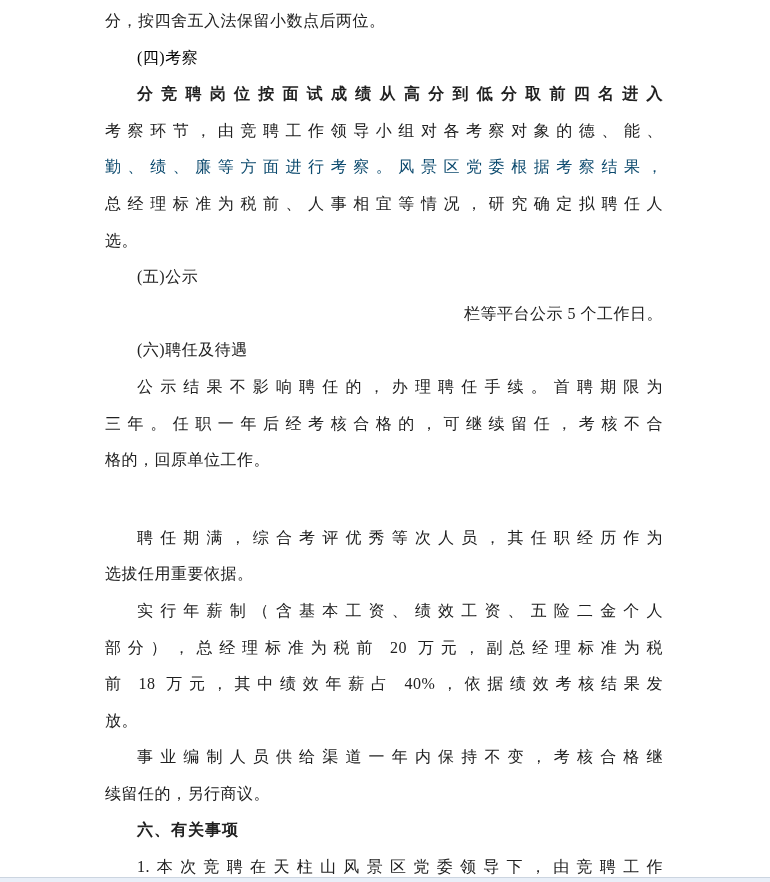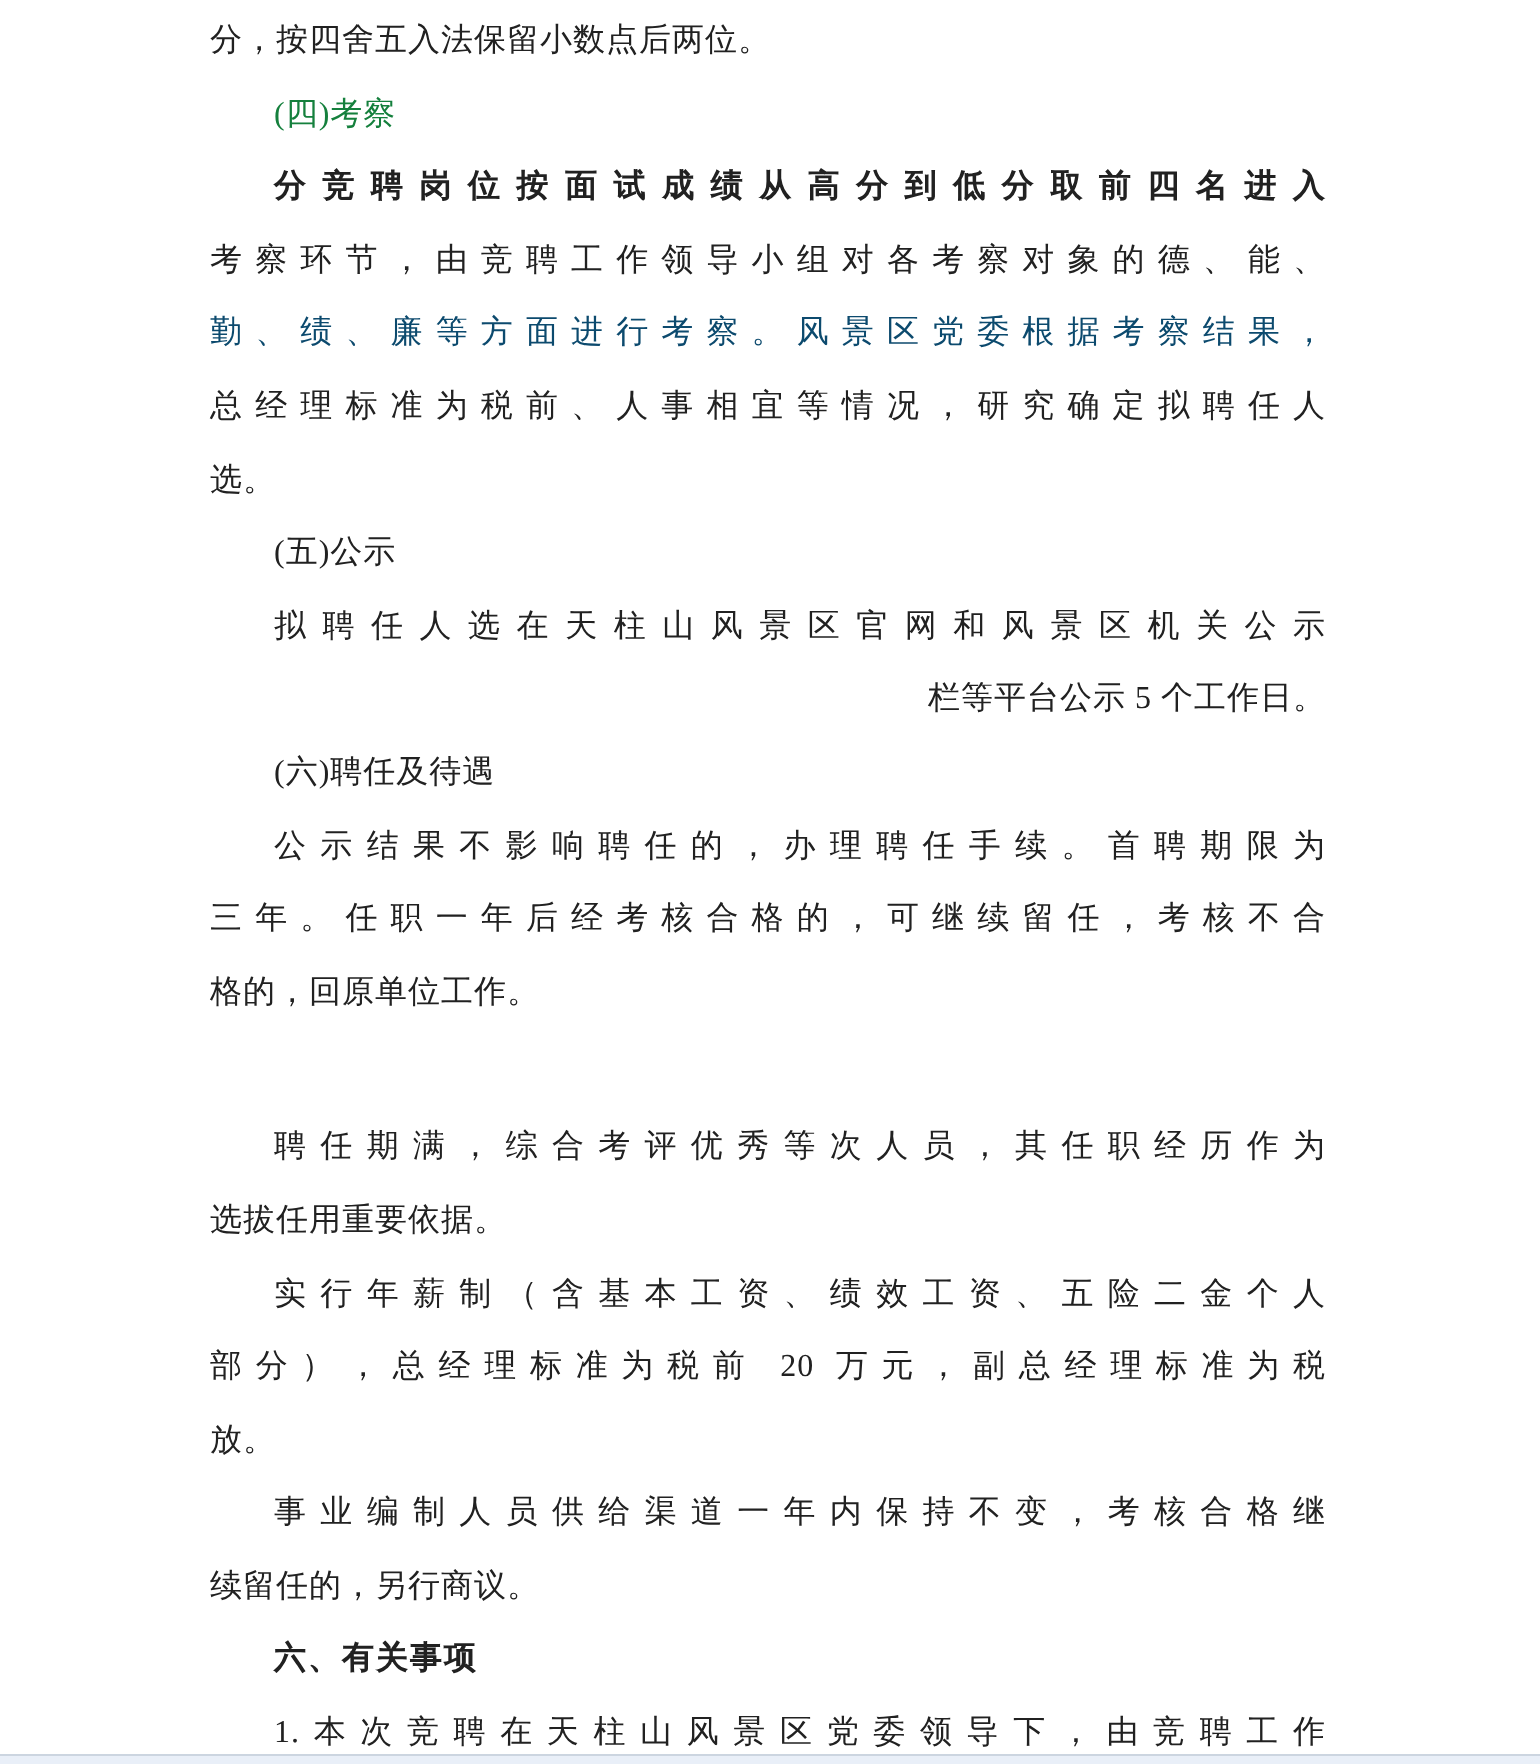--- a/index.html
+++ b/index.html
@@ -55,37 +55,37 @@
     border-top: 1px solid #ccd5e0;
     box-sizing: border-box;
   }
 </style>
 </head>
 <body>
 
 <div class="page" style="background: rgb(255, 255, 255);">
   <div class="doc-body">
       <div class="line" style="color: rgb(33, 33, 33);">分，按四舍五入法保留小数点后两位。</div>
-      <div class="line indent" style="color: #15803d;">(四)考察</div>
+      <div class="line indent" style="color: #000000;">(四)考察</div>
       <div class="line indent fill" style="color: rgb(33, 33, 33); font-weight: bold;">分竞聘岗位按面试成绩从高分到低分取前四名进入</div>
       <div class="line fill" style="color: rgb(33, 33, 33);">考察环节，由竞聘工作领导小组对各考察对象的德、能、</div>
       <div class="line fill" style="color: #0c4a6e;">勤、绩、廉等方面进行考察。风景区党委根据考察结果，</div>
       <div class="line fill" style="color: rgb(33, 33, 33);">总经理标准为税前、人事相宜等情况，研究确定拟聘任人</div>
       <div class="line" style="color: rgb(33, 33, 33);">选。</div>
       <div class="line indent" style="color: rgb(33, 33, 33);">(五)公示</div>
-      <div class="line indent fill" style="color: rgb(33, 33, 33);">拟聘任人选在天柱山风景区官网和风景区机关公示</div>
       <div class="line" style="color: rgb(33, 33, 33); text-align: right;">栏等平台公示 5 个工作日。</div>
       <div class="line indent" style="color: rgb(33, 33, 33);">(六)聘任及待遇</div>
       <div class="line indent fill" style="color: rgb(33, 33, 33);">公示结果不影响聘任的，办理聘任手续。首聘期限为</div>
       <div class="line fill" style="color: rgb(33, 33, 33);">三年。任职一年后经考核合格的，可继续留任，考核不合</div>
       <div class="line" style="color: rgb(33, 33, 33);">格的，回原单位工作。</div>
       <div class="line indent fill" style="color: rgb(33, 33, 33); margin-top: 41px;">聘任期满，综合考评优秀等次人员，其任职经历作为</div>
       <div class="line" style="color: rgb(33, 33, 33);">选拔任用重要依据。</div>
       <div class="line indent fill" style="color: rgb(33, 33, 33);">实行年薪制（含基本工资、绩效工资、五险二金个人</div>
       <div class="line fill" style="color: rgb(33, 33, 33);">部分），总经理标准为税前 20 万元，副总经理标准为税</div>
+      <div class="line fill" style="color: rgb(33, 33, 33);">前 18 万元，其中绩效年薪占 40%，依据绩效考核结果发</div>
       <div class="line" style="color: rgb(33, 33, 33);">放。</div>
       <div class="line indent fill" style="color: rgb(33, 33, 33);">事业编制人员供给渠道一年内保持不变，考核合格继</div>
       <div class="line" style="color: rgb(33, 33, 33);">续留任的，另行商议。</div>
       <div class="line indent heading" style="color: rgb(33, 33, 33);">六、有关事项</div>
       <div class="line indent fill" style="color: rgb(33, 33, 33);">1.本次竞聘在天柱山风景区党委领导下，由竞聘工作</div>
     </div>
   <div class="footer-strip" style="background: rgb(233, 239, 248); border-top-color: rgb(204, 213, 224);"></div>
 </div>
 
 </body></html>

